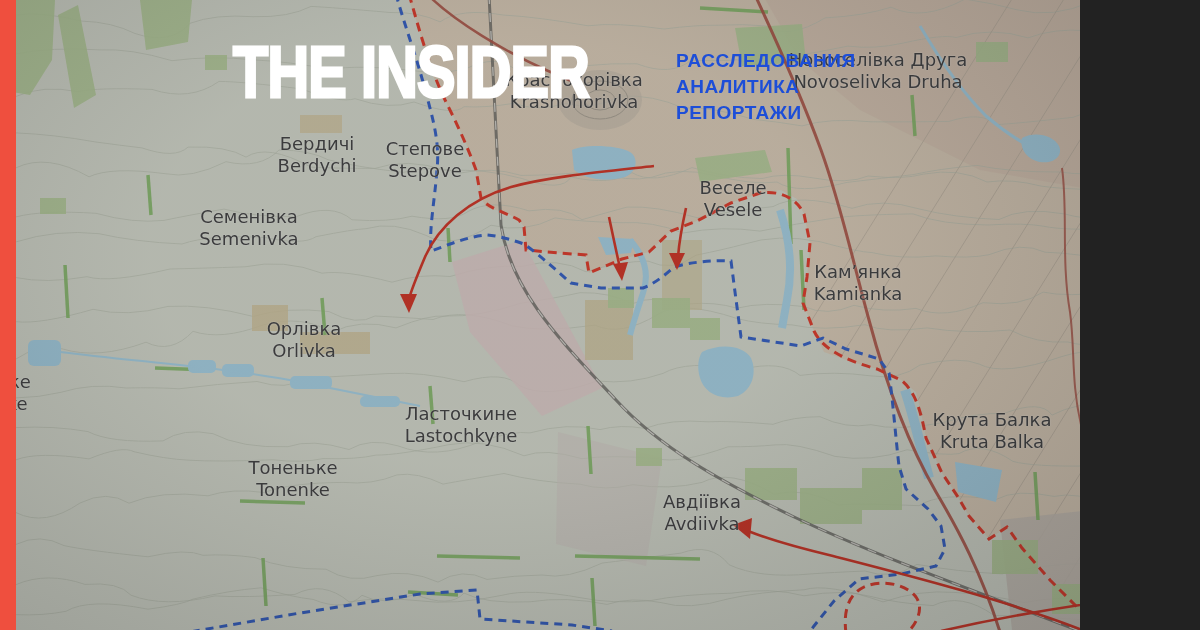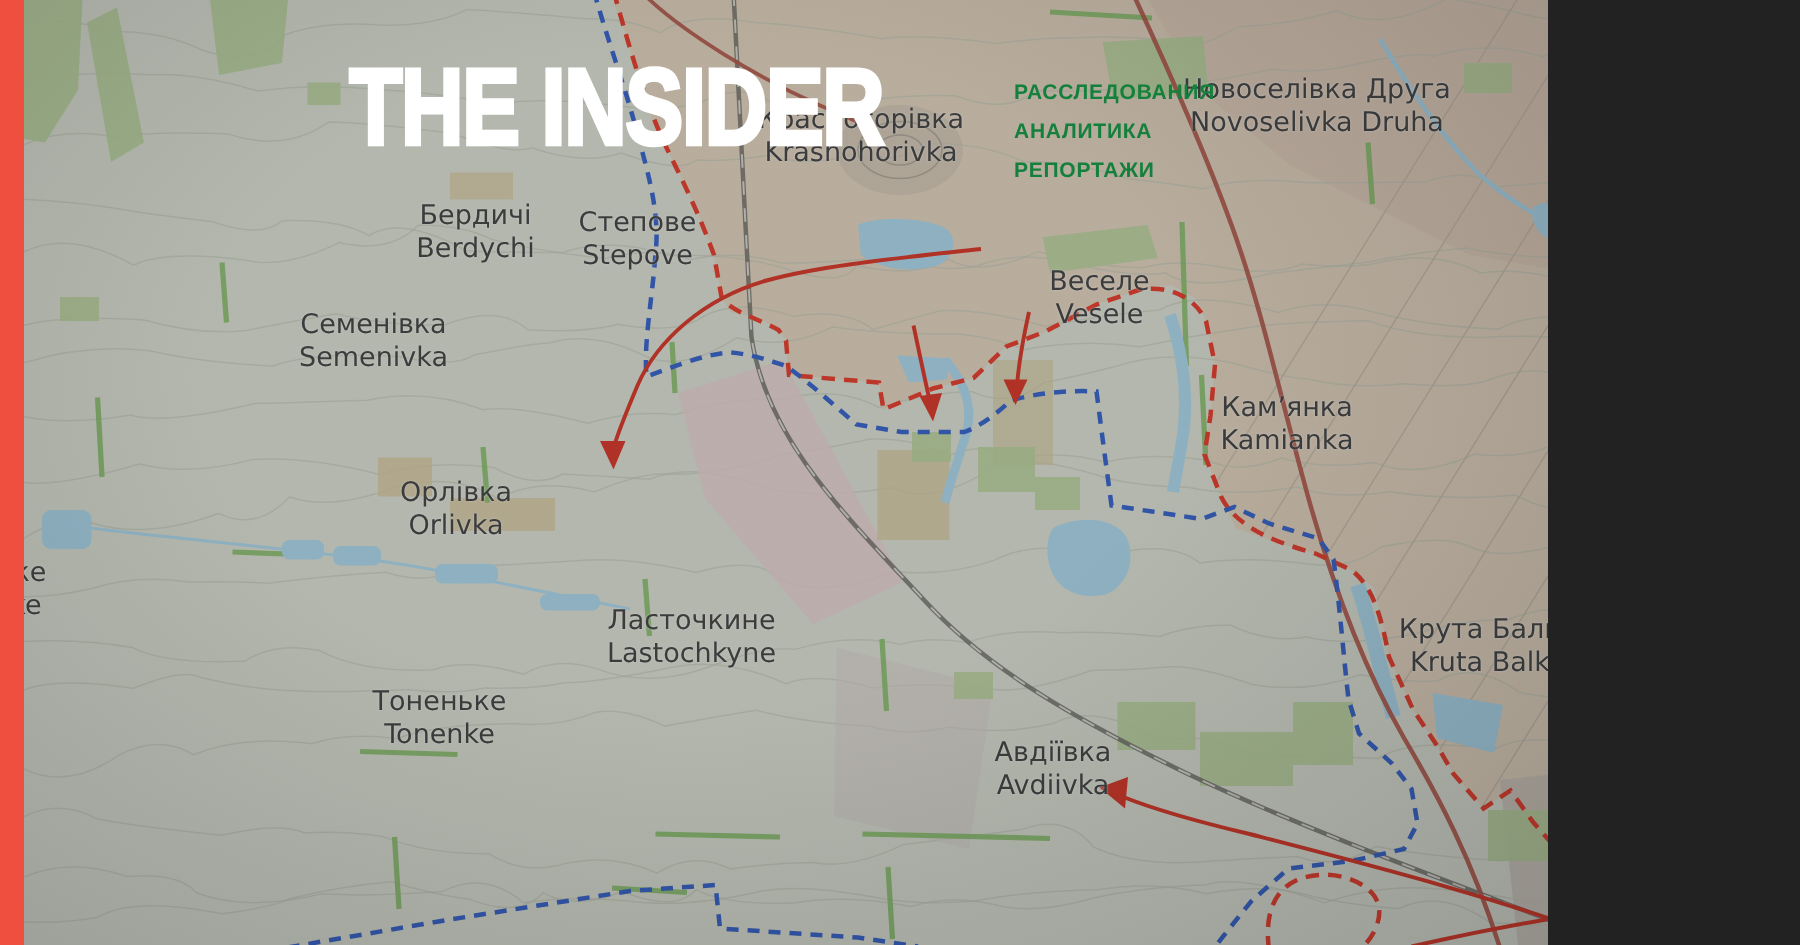--- a/index.html
+++ b/index.html
@@ -1,34 +1,34 @@
 <!DOCTYPE html>
 <html style="--brand-red: #EF4F3E; --front-line-russian: #E8402F; --front-line-ukrainian: #3A66CC; --attack-arrow: #D93A2A; --water: #AED9EC;"><head>
 <meta charset="utf-8">
 <style>
   html,body{margin:0;padding:0;background:#222;}
   #stage{position:relative;width:1032px;height:630px;overflow:hidden;
-         font-family:"DejaVu Sans","Liberation Sans",sans-serif;background:#dde1d4;}
+         font-family:"DejaVu Sans","Liberation Sans",sans-serif;background:#dde1d4;padding-left:48px;}
   
   #map-svg{position:absolute;left:0;top:0;z-index:1;}
   #labels-layer{position:absolute;left:0;top:0;width:100%;height:100%;z-index:2;pointer-events:none;}
   .place{position:absolute;transform:translateX(-50%);text-align:center;color:#474747;
          font-size:18px;line-height:22px;white-space:nowrap;
          text-shadow:0 0 2px rgba(255,255,255,.45),0 0 1px rgba(255,255,255,.45);}
   
   #dim-overlay{position:absolute;inset:0;z-index:3;pointer-events:none;
       background:radial-gradient(ellipse at 45% 40%, rgba(14,15,19,.20) 40%, rgba(14,15,19,.32) 100%);}
   
   #brand-stripe{position:absolute;left:0;top:0;width:16px;height:100%;z-index:4;background:var(--brand-red,#EF4F3E);}
   #logo{position:absolute;left:233px;top:36px;z-index:4;color:#fff;
         font-family:"Liberation Sans",sans-serif;font-weight:700;font-size:72px;line-height:72px;
         letter-spacing:-1px;-webkit-text-stroke:3px #fff;
         transform:scaleX(.80);transform-origin:left top;white-space:nowrap;}
-  #tagline{position:absolute;left:676px;top:48px;z-index:4;color:#15803d;
-        font-family:"Liberation Sans",sans-serif;font-weight:700;font-size:14px;line-height:26px;
+  #tagline{position:absolute;left:676px;top:48px;z-index:4;color:#1d4ed8;
+        font-family:"Liberation Sans",sans-serif;font-weight:700;font-size:19px;line-height:26px;
         letter-spacing:.5px;white-space:nowrap;}
   svg *{vector-effect:non-scaling-stroke;}
 </style>
 </head>
 <body>
 
 <div id="stage">
 
   <svg id="map-svg" width="1200" height="630" viewBox="0 0 1200 630">
     <defs>

